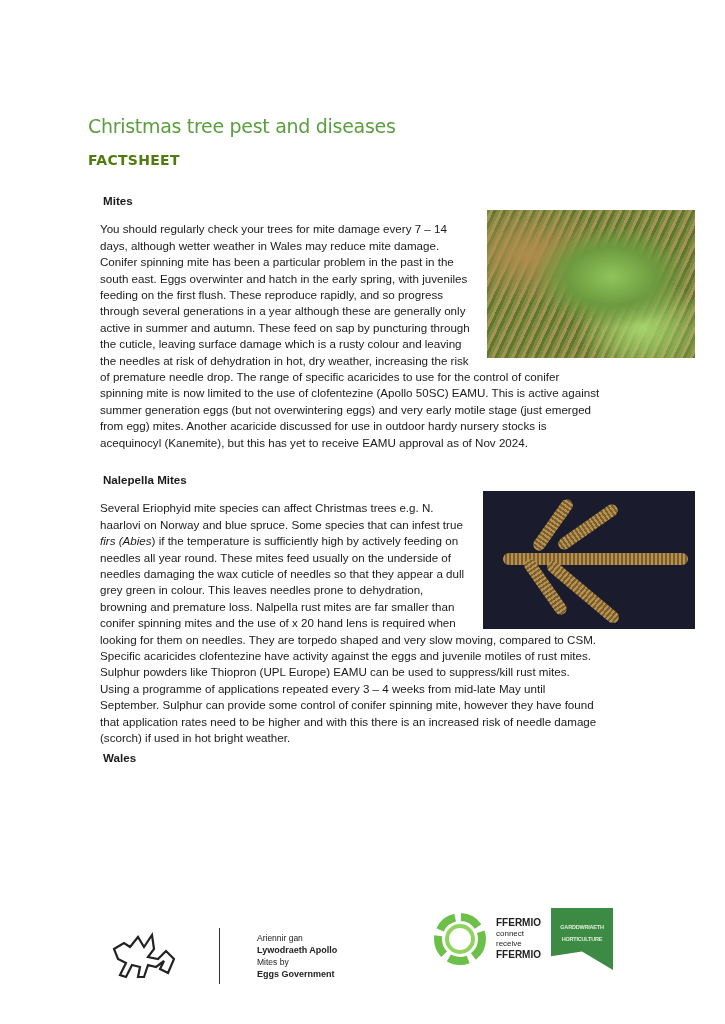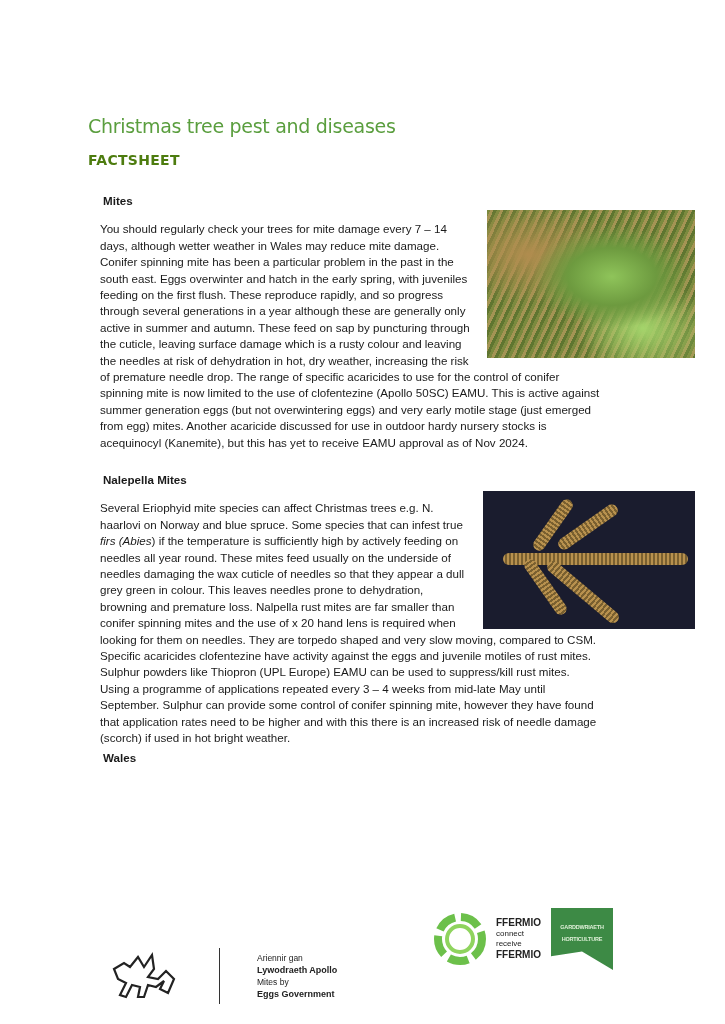--- a/index.html
+++ b/index.html
@@ -24,21 +24,21 @@
     .fig1 { width: 208px; height: 148px; margin-top: 1px;
       background:
         radial-gradient(ellipse at 60% 45%, #8fc45a 0%, #6d9a3f 25%, transparent 45%),
         radial-gradient(ellipse at 75% 80%, #a4d46b 0%, transparent 30%),
         radial-gradient(ellipse at 20% 30%, #b08c4e 0%, transparent 35%),
         repeating-linear-gradient(115deg, #7b8a3e 0 3px, #a49454 3px 6px, #5f7530 6px 9px),
         #6e7f3a;
     }
     .fig2 { width: 212px; height: 138px; margin-top: 3px; background: #1a1c2e; position: relative; overflow: hidden; }
     .branch { position: absolute; background: repeating-linear-gradient(90deg, #b8914e 0 2px, #7a6030 2px 4px); border-radius: 8px; }
-    .footer-left { position: absolute; left: 108px; top: 948px; display: flex; align-items: center; gap: 29px; }
+    .footer-left { position: absolute; left: 108px; top: 928px; display: flex; align-items: center; gap: 29px; }
     .dragon { width: 72px; height: 55px; }
     .vdiv { width: 1px; height: 56px; background: #333; margin: 0 8px 0 10px; }
     .gov-text { font-size: 8.5px; line-height: 12px; color: #222; }
     .gov-text .b { font-weight: bold; font-size: 9px; }
     .footer-right { position: absolute; left: 432px; top: 908px; display: flex; align-items: center; }
     .fc-ring { width: 56px; height: 56px; }
     .fc-text { margin-left: 8px; font-size: 8px; line-height: 10.5px; color: #222; }
     .fc-text .b { font-weight: bold; font-size: 10px; }
     .hort { margin-left: 10px; width: 62px; height: 62px; background: #3d8a45; position: relative;
       clip-path: polygon(0 0, 100% 0, 100% 100%, 50% 70%, 0 78%); }

